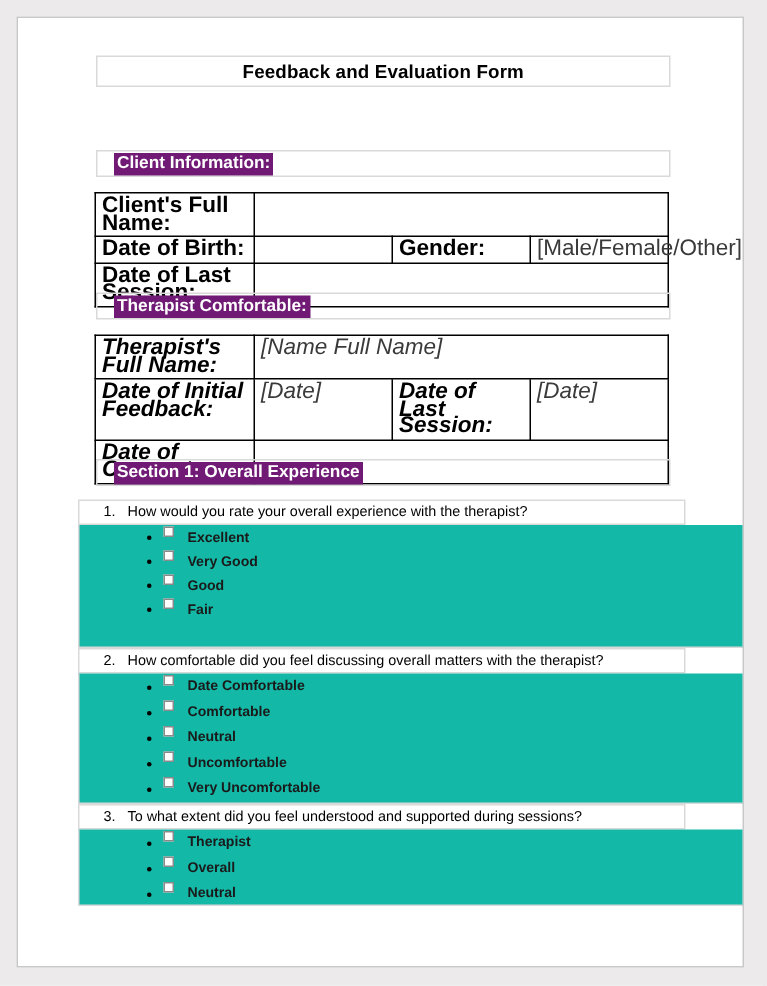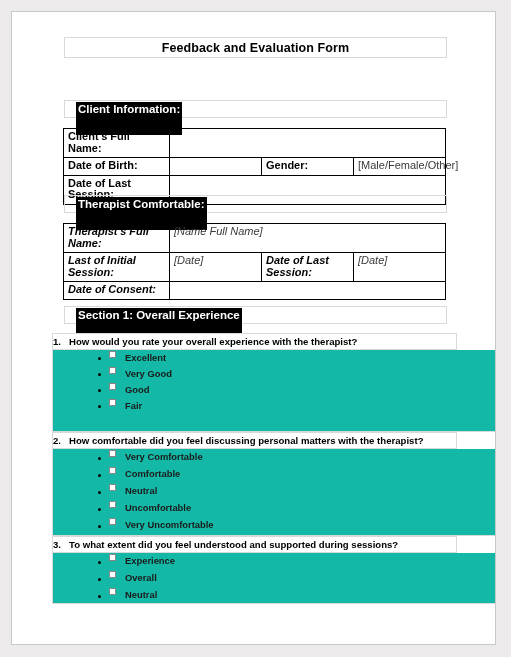--- a/index.html
+++ b/index.html
@@ -51,37 +51,37 @@
     left: 52px;
     width: 383px;
     height: 18px;
     border: 1px solid #d9d9d9;
     box-sizing: border-box;
   }
   .sect-hl {
     position: absolute;
     left: 11px;
     top: 1px;
-    background: #000000;
+    background: #701a75;
     color: #ffffff;
     font-size: 11.5px;
     font-weight: bold;
-    padding: 1px 2px 20px 2px;
+    padding: 1px 2px 2px 2px;
     white-space: nowrap;
     line-height: 12px;
   }
 
   
   table.form-tbl {
     position: absolute;
     border-collapse: collapse;
     table-layout: fixed;
     width: 383px;
     left: 51px;
-    font-size: 11px;
+    font-size: 15px;
   }
   table.form-tbl td {
     border: 1px solid #000000;
     padding: 2px 4px 3px 4px;
     vertical-align: top;
     line-height: 11.5px;
     height: 11px;
   }
   td.lbl {
     font-weight: bold;
@@ -96,24 +96,24 @@
   .q-box {
     position: absolute;
     left: 40px;
     width: 405px;
     border: 1px solid #d9d9d9;
     box-sizing: border-box;
     background: #fff;
   }
   .q-text {
     position: absolute;
-    left: 0;
+    left: 16px;
     top: 2px;
     font-size: 9.6px;
-    font-weight: bold;
+    font-weight: normal;
     color: #000;
     white-space: nowrap;
   }
   .q-num {
     display: inline-block;
     width: 16px;
   }
 
   .opt-box {
     position: absolute;
@@ -200,21 +200,21 @@
     <span class="sect-hl">Therapist Comfortable:</span>
   </div>
 
   <table class="form-tbl" style="top:211px;font-style:italic;">
     <tbody>
         <tr>
       <td class="lbl" style="width:97px;">Therapist's Full Name:</td>
       <td class="val" colspan="3">[Name Full Name]</td>
     </tr>
     <tr>
-      <td class="lbl">Last of Initial Session:</td>
+      <td class="lbl">Date of Initial Feedback:</td>
       <td class="val" style="width:96px;">[Date]</td>
       <td class="lbl" style="width:100px;">Date of Last Session:</td>
       <td class="val">[Date]</td>
     </tr>
     <tr>
       <td class="lbl">Date of Consent:</td>
       <td class="val" colspan="3"></td>
     </tr>
   </tbody>
     </table>
@@ -248,29 +248,29 @@
       <li>
         <span class="bullet"></span>
         <span class="cbx"></span>
         <span class="otext">Fair</span>
       </li>
     </ul>
   </div>
 
   <div class="q-box" style="top:420px; height:17px;">
     <div class="q-text">
-      <span class="q-num">2.</span><span>How comfortable did you feel discussing personal matters with the therapist?</span>
+      <span class="q-num">2.</span><span>How comfortable did you feel discussing overall matters with the therapist?</span>
     </div>
   </div>
   <div class="opt-box" style="top:437px; height:87px;">
     <ul class="opts loose">
       <li>
         <span class="bullet"></span>
         <span class="cbx"></span>
-        <span class="otext">Very Comfortable</span>
+        <span class="otext">Date Comfortable</span>
       </li>
       <li>
         <span class="bullet"></span>
         <span class="cbx"></span>
         <span class="otext">Comfortable</span>
       </li>
       <li>
         <span class="bullet"></span>
         <span class="cbx"></span>
         <span class="otext">Neutral</span>
@@ -291,21 +291,21 @@
   <div class="q-box" style="top:524px; height:17px;">
     <div class="q-text">
       <span class="q-num">3.</span><span>To what extent did you feel understood and supported during sessions?</span>
     </div>
   </div>
   <div class="opt-box" style="top:541px; height:51px;">
     <ul class="opts loose">
       <li>
         <span class="bullet"></span>
         <span class="cbx"></span>
-        <span class="otext">Experience</span>
+        <span class="otext">Therapist</span>
       </li>
       <li>
         <span class="bullet"></span>
         <span class="cbx"></span>
         <span class="otext">Overall</span>
       </li>
       <li>
         <span class="bullet"></span>
         <span class="cbx"></span>
         <span class="otext">Neutral</span>

